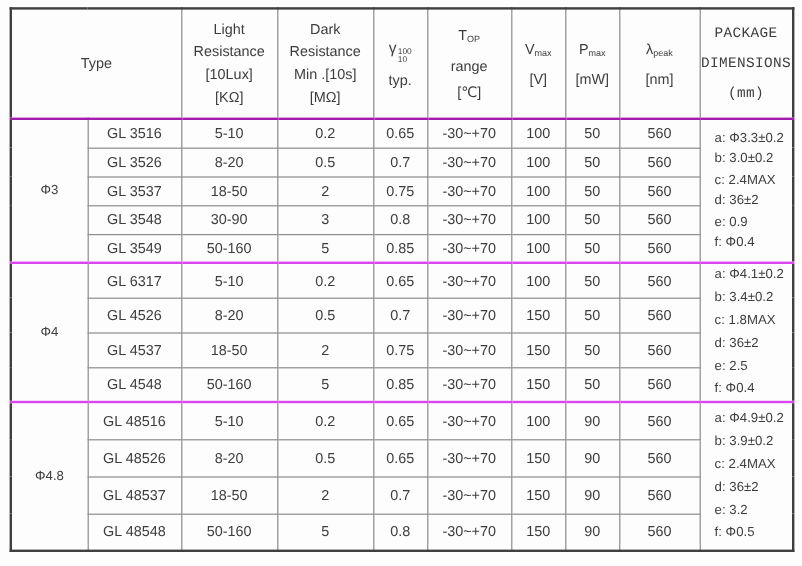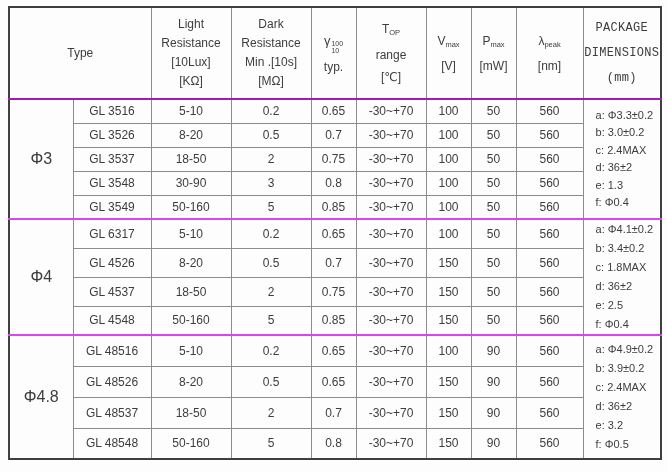--- a/index.html
+++ b/index.html
@@ -51,21 +51,21 @@
     text-align: left;
     vertical-align: -1px;
     margin-left: 1px;
   }
   .hgap { margin-top: 10px; }
   .hline3 { line-height: 22px; }
   tr.g0 { height: 24px; }
   tr.g1 { height: 29px; }
   tr.g2 { height: 31px; }
   tr.group-start td { border-top: 2px solid #d946ef; }
-  td.group-cell { font-size: 16px; }
+  td.group-cell { font-size: 11px; }
   td.pkg-cell {
     text-align: left;
     padding-left: 12px;
     font-size: 11px;
   }
   td.pkg-cell div { line-height: 17.5px; }
   tr.g1-row td.pkg-cell div, tr.g2-row td.pkg-cell div { line-height: 19px; }
 </style>
 </head>
 <body>
@@ -133,21 +133,21 @@
           <td>0.65</td>
           <td>-30~+70</td>
           <td>100</td>
           <td>50</td>
           <td>560</td>
           <td rowspan="5" class="pkg-cell">
             <div>a: Φ3.3±0.2</div>
             <div>b: 3.0±0.2</div>
             <div>c: 2.4MAX</div>
             <div>d: 36±2</div>
-            <div>e: 1.3</div>
+            <div>e: 0.9</div>
             <div>f: Φ0.4</div>
           </td>
         </tr>
         <tr class="g0 g0-row">
           <td>GL 3526</td>
           <td>8-20</td>
           <td>0.5</td>
           <td>0.7</td>
           <td>-30~+70</td>
           <td>100</td>

